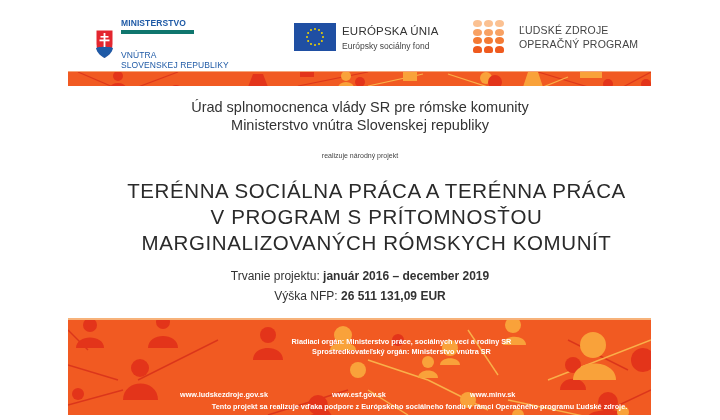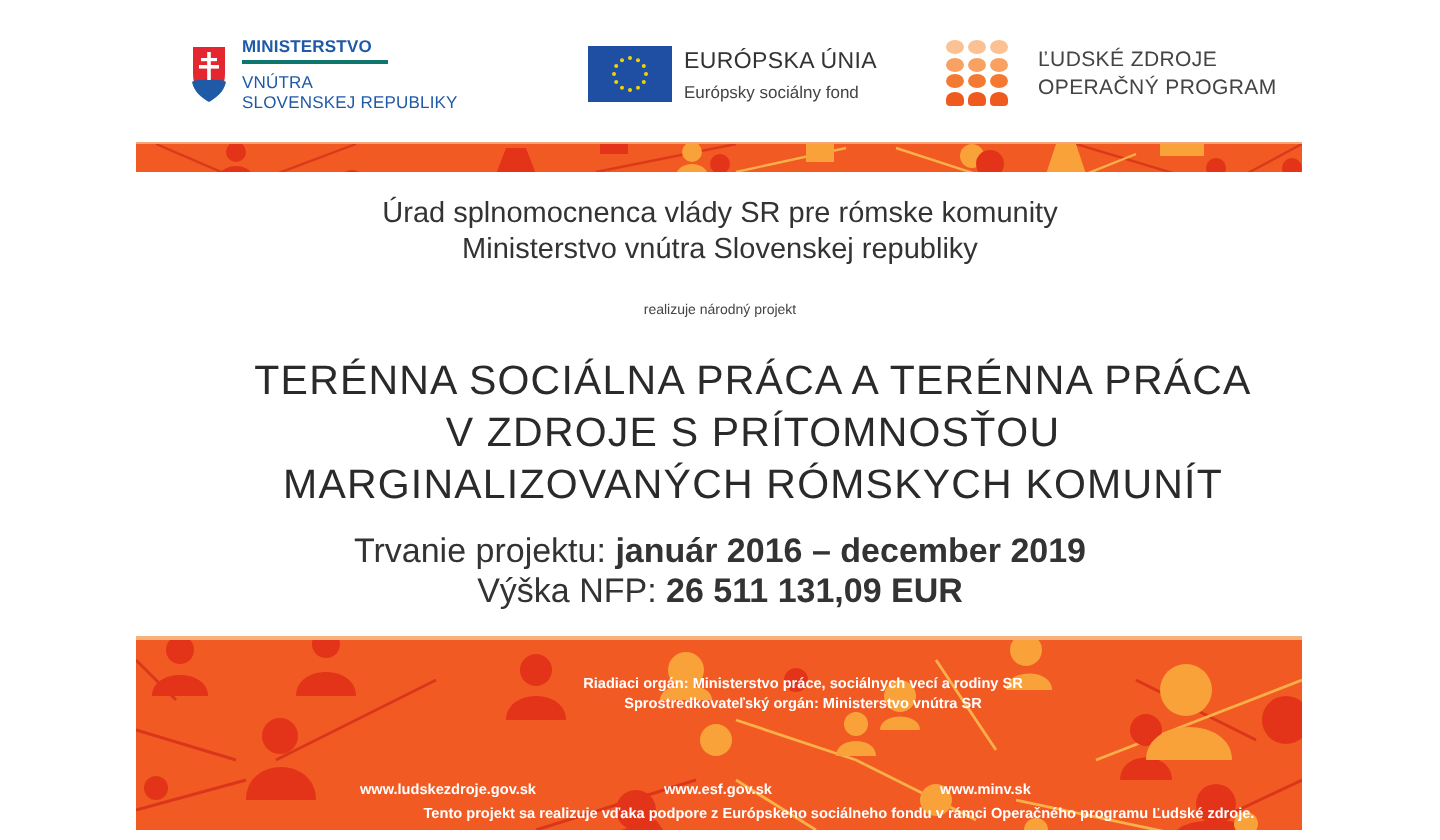--- a/index.html
+++ b/index.html
@@ -9,21 +9,21 @@
   
   .logo { position: absolute; display: flex; align-items: center; }
   .logo-ministry { left: 95px; top: 18px; }
   .logo-eu { left: 294px; top: 23px; align-items: flex-end; }
   .logo-op { left: 473px; top: 20px; }
 
   .shield { width: 19px; height: 30px; position: relative; margin-right: 7px; }
   .shield svg { display: block; }
 
   .ministry-text { font-size: 8.5px; line-height: 10.5px; color: #1f5aa6; font-weight: bold; letter-spacing: 0.1px; }
-  .ministry-text .l1 { display: block; border-bottom: 2px solid #0f766e; padding-bottom: 1px; margin-bottom: 4px; width: 73px; }
+  .ministry-text .l1 { display: block; border-bottom: 4px solid #0f766e; padding-bottom: 1px; margin-bottom: 16px; width: 73px; }
   .ministry-text .l2, .ministry-text .l3 { display: block; font-weight: normal; }
 
   .eu-flag { width: 42px; height: 28px; background: #1f4fa3; margin-right: 6px; position: relative; }
   .eu-text .t1 { display: block; font-size: 11.5px; color: #333; letter-spacing: 0.2px; }
   .eu-text .t2 { display: block; font-size: 8.5px; color: #444; margin-top: 4px; }
 
   .op-dots { width: 32px; height: 33px; margin-right: 14px; display: grid; grid-template-columns: repeat(3, 9px); grid-template-rows: repeat(4, 7px); column-gap: 2px; row-gap: 1.5px; }
   .op-dots span { border-radius: 50%; display: block; }
   .op-text { font-size: 10.5px; line-height: 14px; color: #444; letter-spacing: 0.2px; }
   .op-text span { display: block; }
@@ -34,21 +34,21 @@
   .band-bottom { top: 318px; height: 97px; border-top: 2px solid #f7b27a; }
   .band svg { position: absolute; left: 0; top: 0; }
 
   
   .center { position: absolute; left: 0; width: 720px; text-align: center; }
   .office { top: 98px; font-size: 14.5px; line-height: 18px; color: #333; }
   .office span { display: block; }
   .realizes { top: 152px; font-size: 7px; color: #444; }
   .title { top: 178px; font-size: 20.5px; line-height: 26px; color: #2a2a2a; letter-spacing: 0.6px; padding-left: 33px; }
   .title span { display: block; }
-  .duration { top: 266px; font-size: 17px; line-height: 20px; color: #333; }
+  .duration { top: 266px; font-size: 12px; line-height: 20px; color: #333; }
   .duration b { font-weight: bold; }
   .duration .row { display: block; }
 
   .footer-text { position: absolute; left: 68px; width: 667px; text-align: center; color: #fff; font-size: 7.3px; font-weight: bold; line-height: 10px; }
   .f1 { top: 337px; }
   .f2 { top: 402px; padding-left: 36px; }
   .links { position: absolute; left: 68px; width: 583px; top: 390px; color: #fff; font-size: 7.3px; font-weight: bold; }
   .links span { position: absolute; }
 </style>
 </head>
@@ -151,21 +151,21 @@
 
 <div class="center office">
   <span>Úrad splnomocnenca vlády SR pre rómske komunity</span>
   <span>Ministerstvo vnútra Slovenskej republiky</span>
 </div>
 
 <div class="center realizes">realizuje národný projekt</div>
 
 <div class="center title">
   <span>TERÉNNA SOCIÁLNA PRÁCA A TERÉNNA PRÁCA</span>
-  <span>V ZDROJE S PRÍTOMNOSŤOU</span>
+  <span>V PROGRAM S PRÍTOMNOSŤOU</span>
   <span>MARGINALIZOVANÝCH RÓMSKYCH KOMUNÍT</span>
 </div>
 
 <div class="center duration">
   <span class="row">
     <span>Trvanie projektu: </span><b>január 2016 – december 2019</b>
   </span>
   <span class="row">
     <span>Výška NFP: </span><b>26 511 131,09 EUR</b>
   </span>

